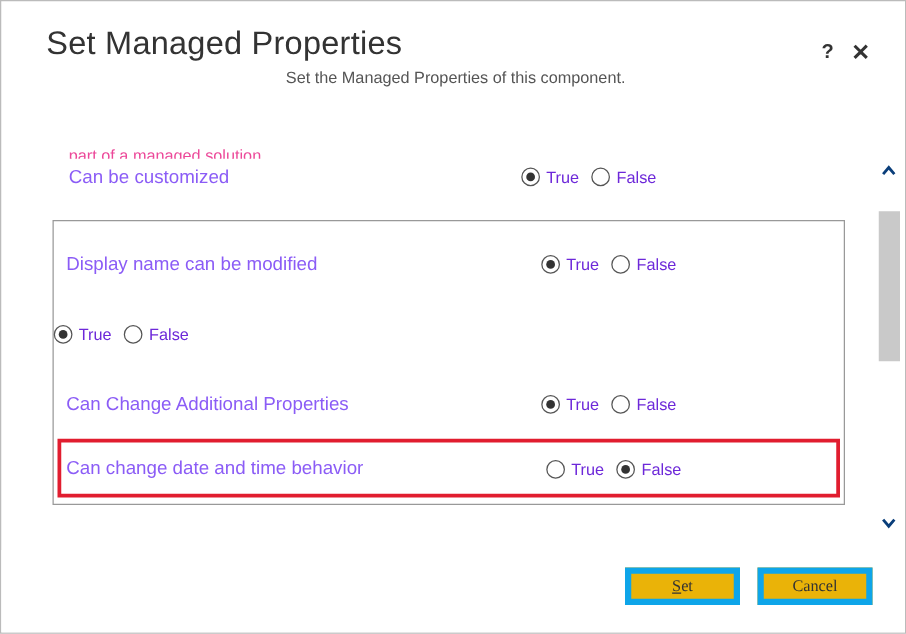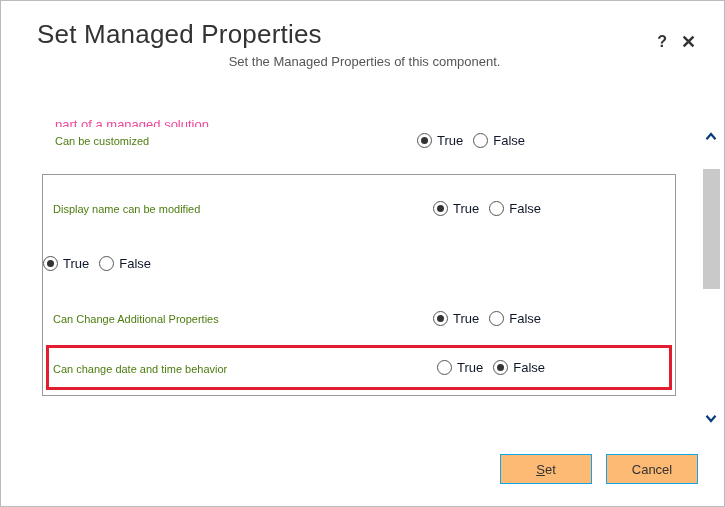--- a/index.html
+++ b/index.html
@@ -66,22 +66,22 @@
     margin-top: -4px;
   }
   .row {
     display: flex;
     align-items: center;
     padding: 6px 0;
   }
   .row .label {
     flex: 0 0 380px;
     padding-left: 18px;
-    color: #4d7c0f;
-    font-size: 11px;
+    color: #8b5cf6;
+    font-size: 15px;
   }
   .row .radios {
     display: flex;
     align-items: center;
     gap: 10px;
   }
 
   .boxed {
     border: 1px solid #999;
     margin-left: 5px;
@@ -113,41 +113,42 @@
     border-radius: 50%;
     display: flex; align-items: center; justify-content: center;
     background: #fff;
   }
   .radio.selected .circle::after {
     content: "";
     width: 7px; height: 7px;
     background: #333;
     border-radius: 50%;
   }
-  .radio .rlabel { font-size: 13px; color: #0f172a; }
+  .radio .rlabel { font-size: 13px; color: #6d28d9; }
 
   
   .footer {
     position: absolute;
     left: 0; right: 0; bottom: 0;
     padding: 14px 26px 22px 0;
     display: flex;
     justify-content: flex-end;
     gap: 14px;
     background: #fff;
   }
   .btn {
     min-width: 92px;
     height: 30px;
-    border: 1px solid #0ea5e9;
-    background: #fdba74;
+    border: 5px solid #0ea5e9;
+    background: #eab308;
     font-size: 13px;
     color: #333;
     cursor: pointer;
     padding: 0 12px;
+    font-family: Liberation Serif, serif;
   }
   .btn .ul { text-decoration: underline; }
 
   
   .scroll-track {
     position: absolute;
     top: 120px;
     right: 0;
     width: 26px;
     bottom: 72px;

